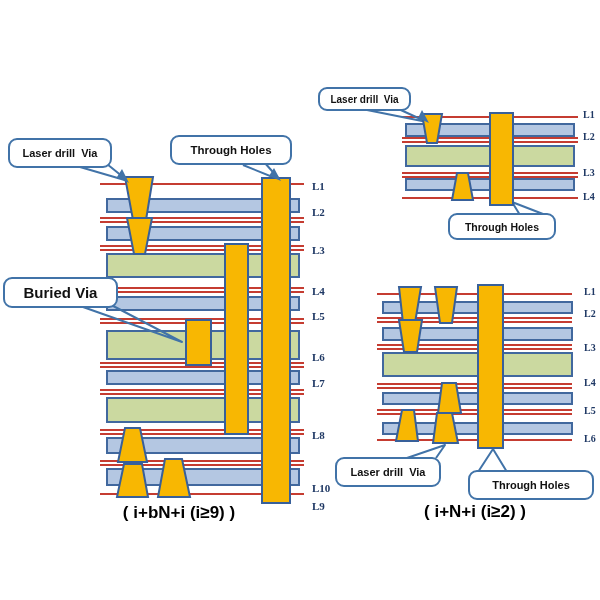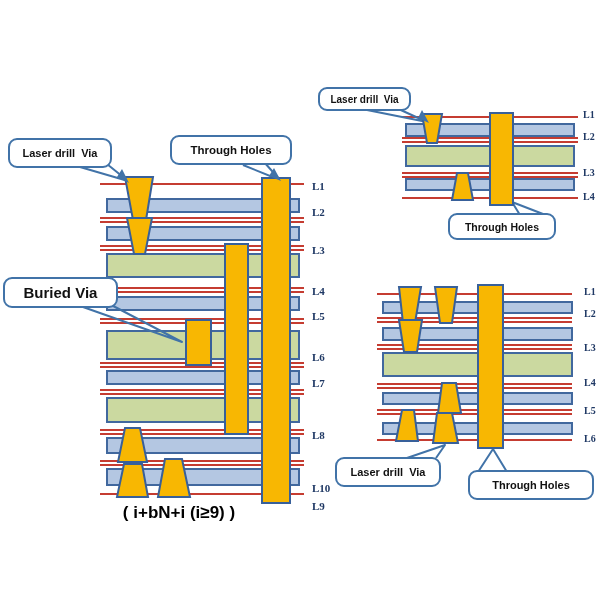--- a/index.html
+++ b/index.html
@@ -104,20 +104,21 @@
     <div class="bar blue" style="left:382px;top:327px;width:191px;height:14px;"></div>
     <div class="bar green" style="left:382px;top:352px;width:191px;height:25px;"></div>
     <div class="bar blue" style="left:382px;top:392px;width:191px;height:13px;"></div>
     <div class="bar blue" style="left:382px;top:422px;width:191px;height:13px;"></div>
     <div class="lbl sm" style="left:584px;top:286px;">L1</div>
     <div class="lbl sm" style="left:584px;top:308px;">L2</div>
     <div class="lbl sm" style="left:584px;top:342px;">L3</div>
     <div class="lbl sm" style="left:584px;top:377px;">L4</div>
     <div class="lbl sm" style="left:584px;top:405px;">L5</div>
     <div class="lbl sm" style="left:584px;top:433px;">L6</div>
+    <div class="caption" style="left:400px;top:502px;width:150px;">( i+N+i (i≥2) )</div>
   </div>
 
   <svg class="overlay" width="600" height="600" viewBox="0 0 600 600">
 
     <path class="tail" d="M80,167 L128,181 L102,160"></path>
     <path class="tail" d="M243,165 L280,180 L264,162"></path>
     <path class="tail" d="M83,307 L182,342 L96,297"></path>
     <path class="tail" d="M362,109 L427,122 L392,106"></path>
     <path class="tail" d="M520,215 L512,202 L543,214"></path>
     <path class="tail" d="M404,459 L445,445 L436,458"></path>

